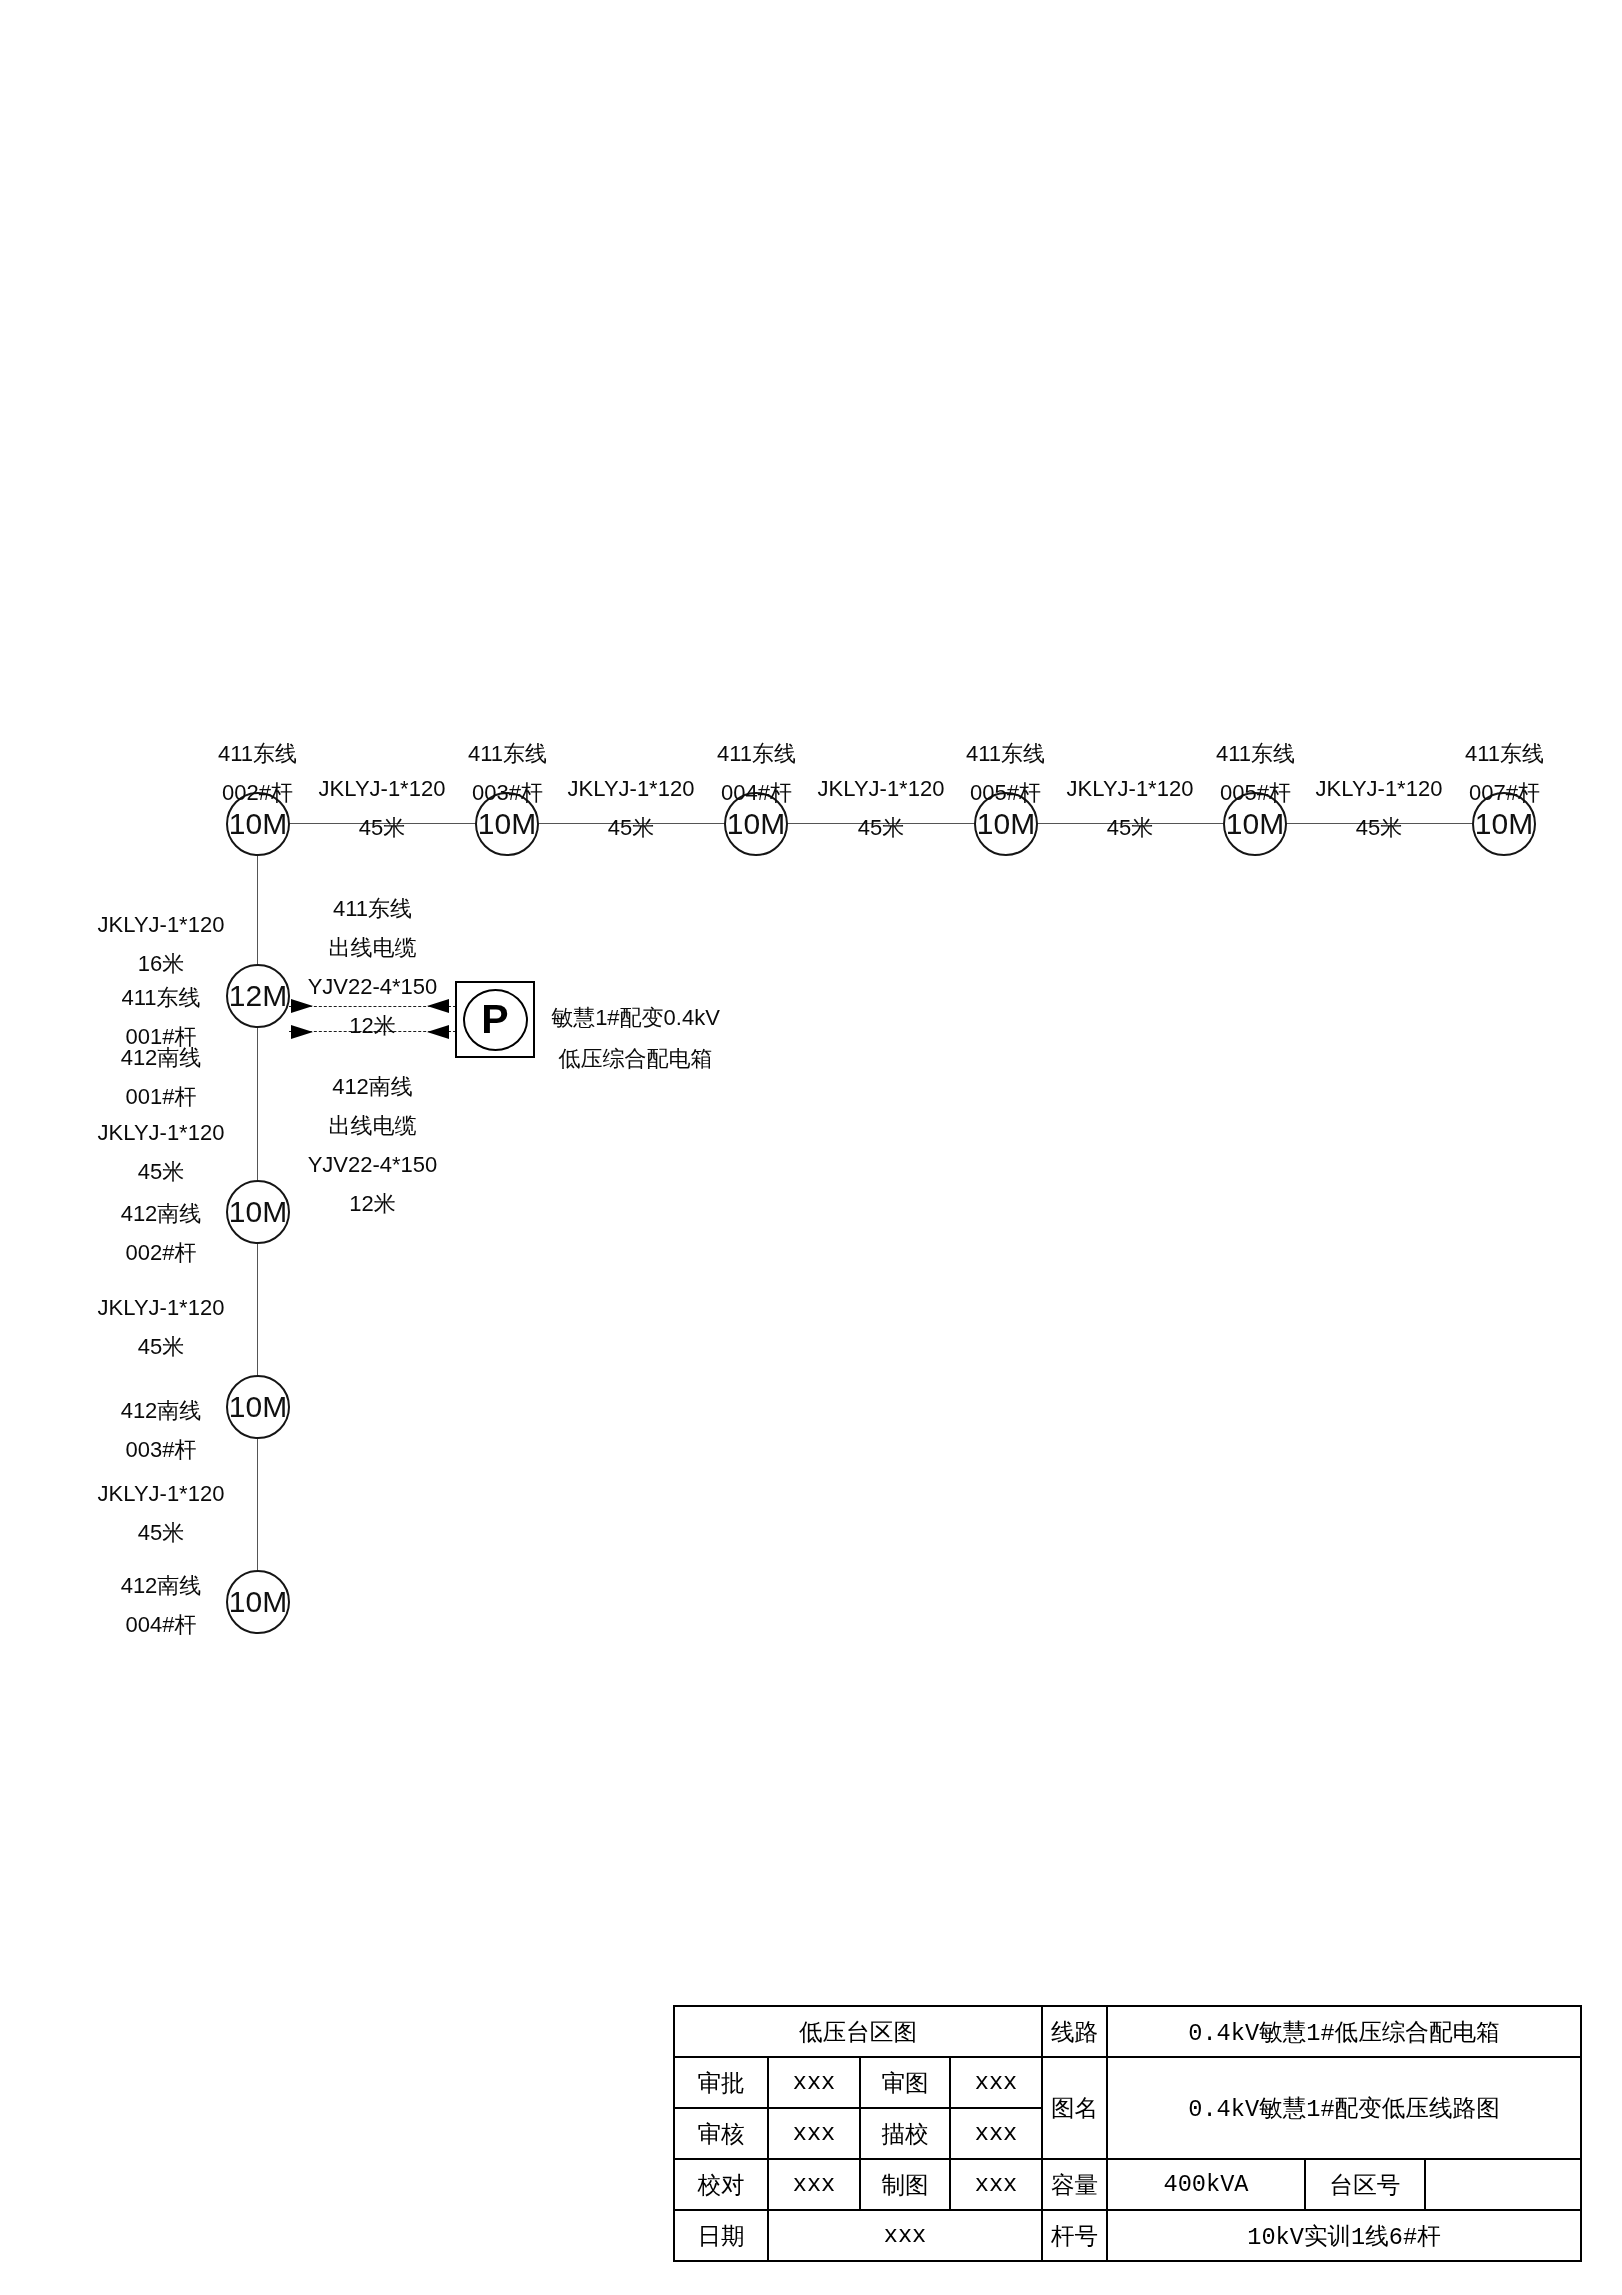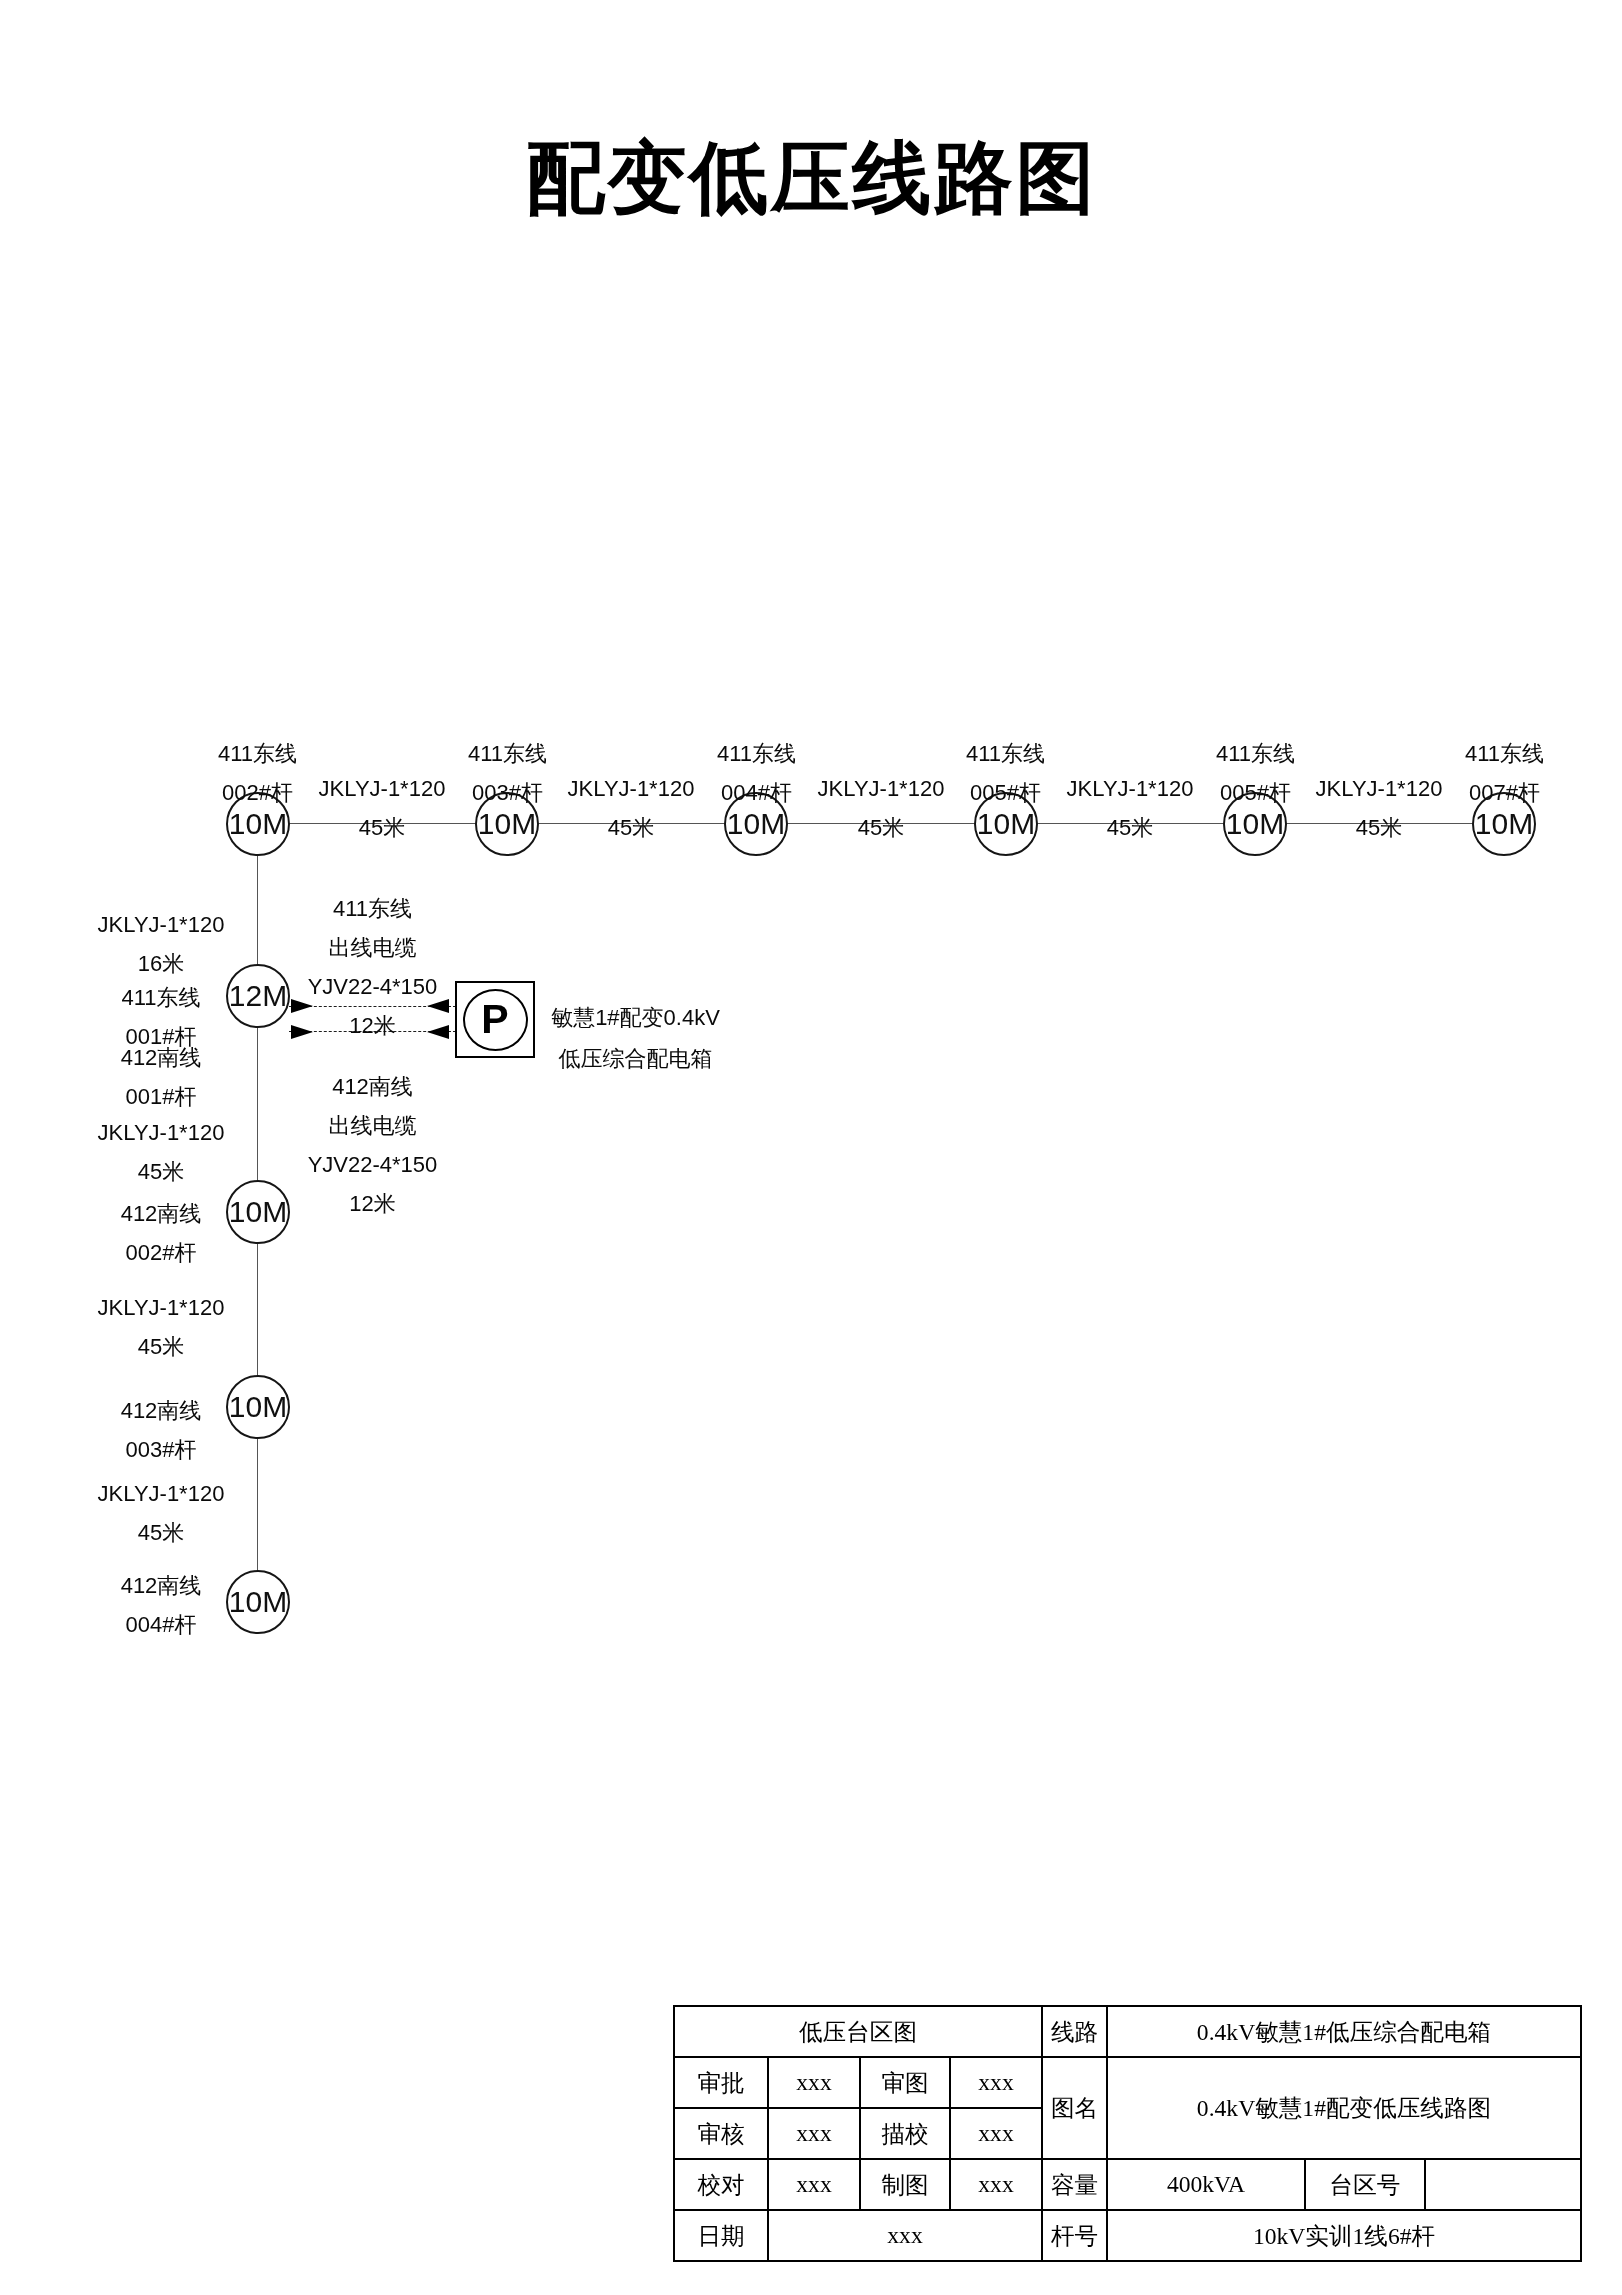--- a/index.html
+++ b/index.html
@@ -28,29 +28,28 @@
         box-sizing:border-box;border:2.6px solid #000;background:#fff;
         display:flex;align-items:center;justify-content:center;z-index:4;}
   .pcircle{width:65px;height:62px;box-sizing:border-box;border:2.6px solid #000;
            border-radius:50%;display:flex;align-items:center;justify-content:center;
            font-size:41px;font-weight:800;color:#000;}
 
   table.tblock{position:absolute;left:673px;top:2005px;border-collapse:collapse;
                table-layout:fixed;font-family:"Liberation Serif",serif;
                font-size:23.6px;color:#000;background:#fff;border:2.6px solid #000;}
   .tblock td{border:2px solid #000;text-align:center;vertical-align:middle;
-             padding:0 3.9px;overflow:hidden;}
+             padding:0 3.9px;overflow:hidden;font-family:Liberation Mono, monospace;}
   .tblock tr{height:51px;}
 </style>
 </head>
 <body>
 
 <div id="page">
 
-  <div class="title">配变低压线路图</div>
 
   <div class="wire" style="left:258px;top:823px;width:1247px;height:1.3px;"></div>
 
   <div class="wire" style="left:257px;top:824px;width:1.3px;height:778px;"></div>
 
   <div class="pole" style="left:226px;top:792px;">
       <span>10M</span>
     </div>
   <div class="pole" style="left:475px;top:792px;">
       <span>10M</span>

